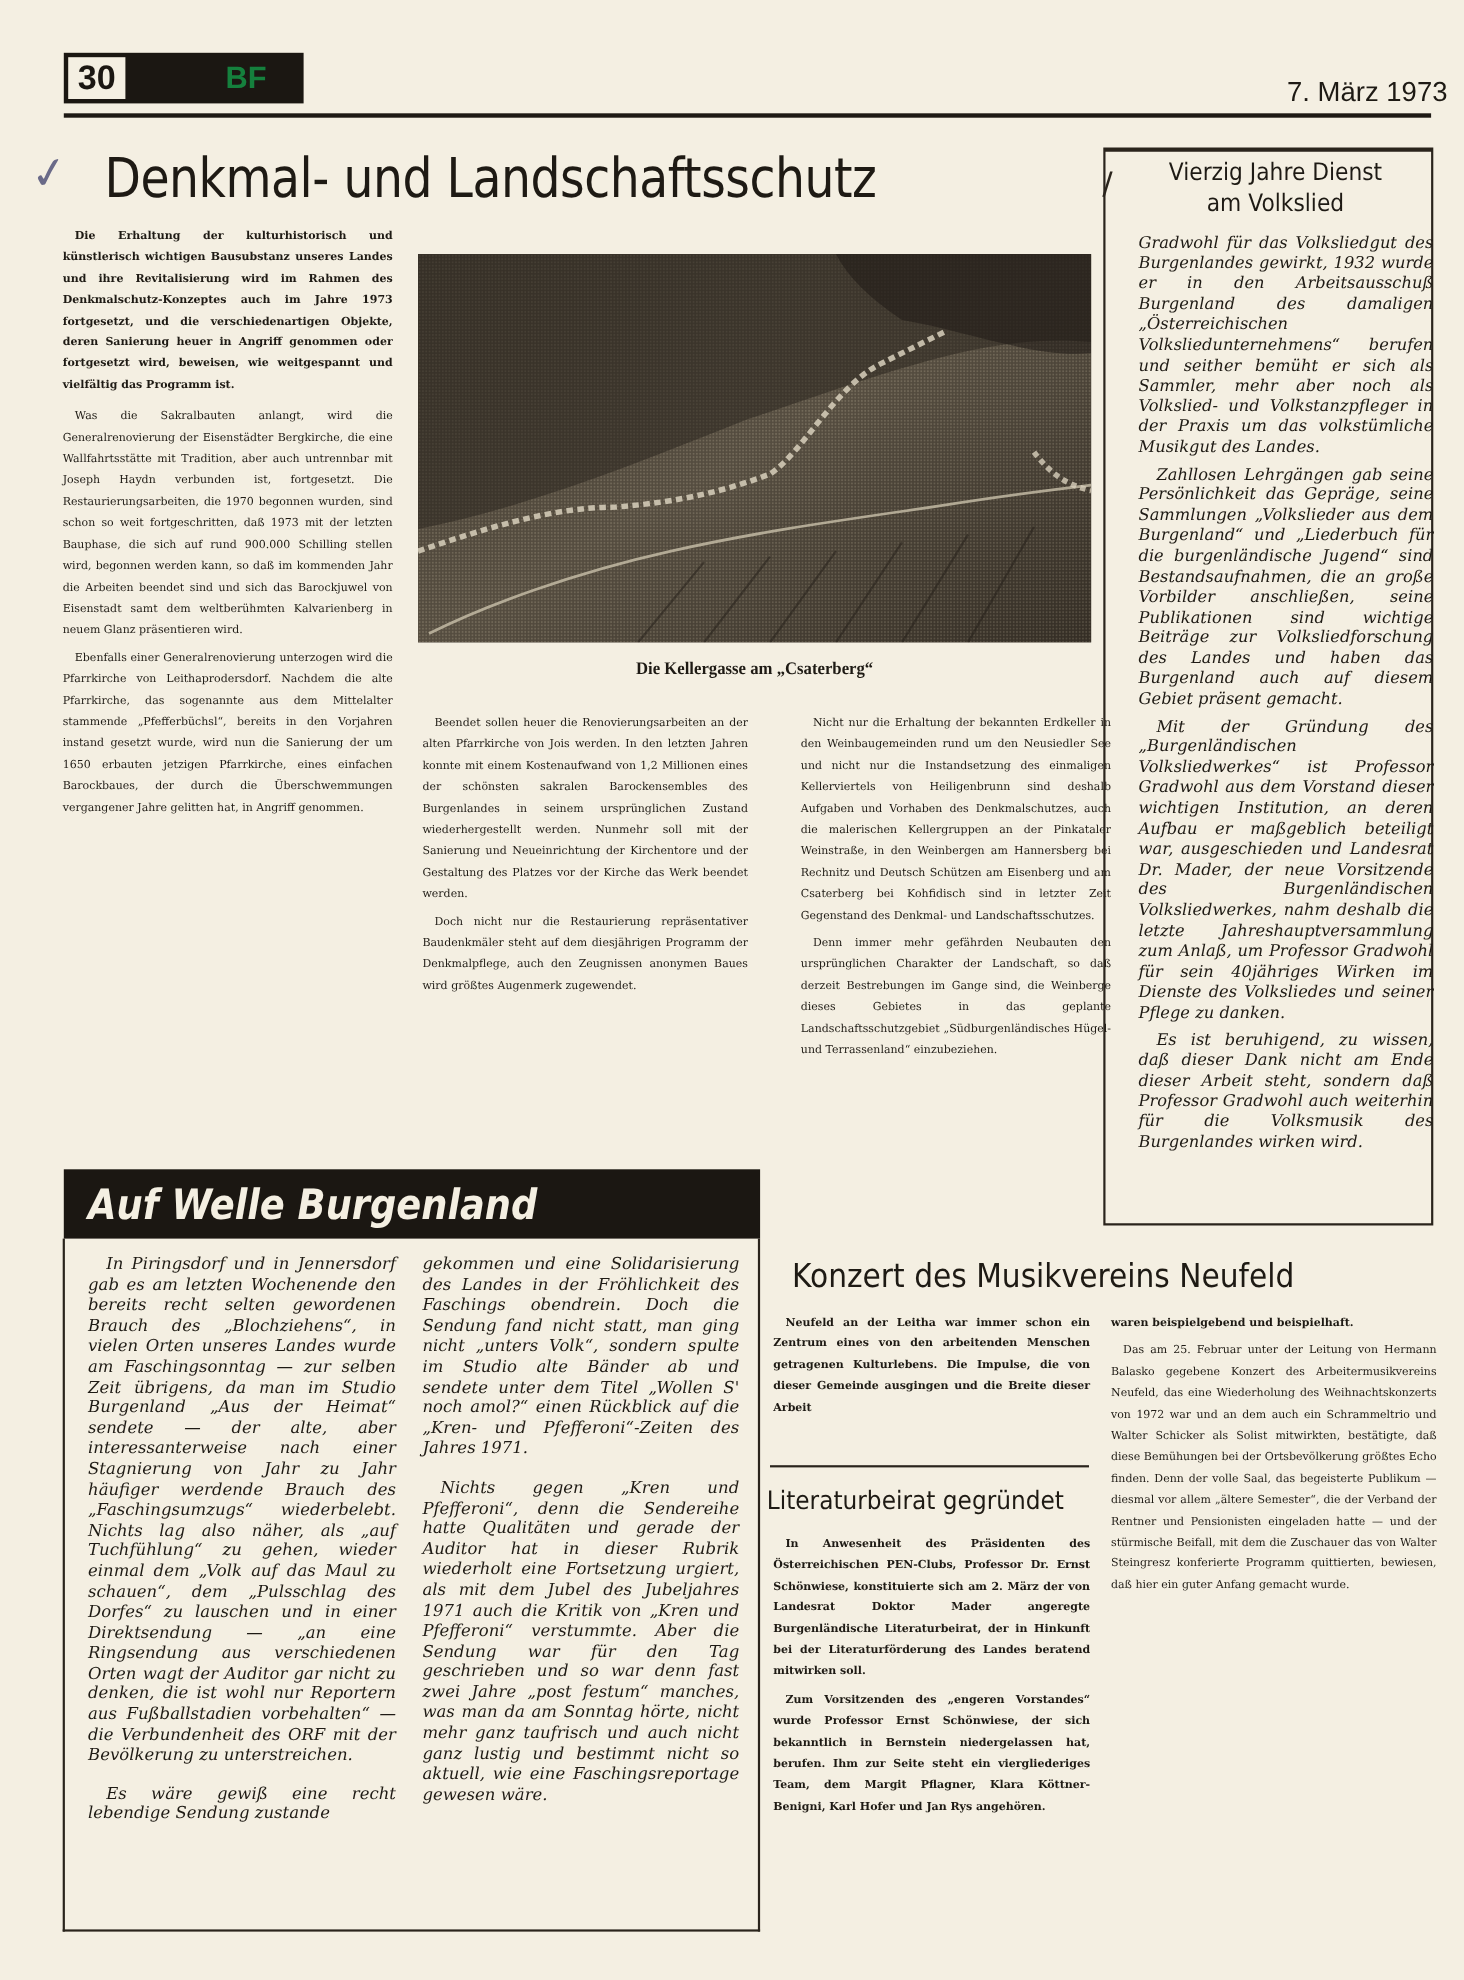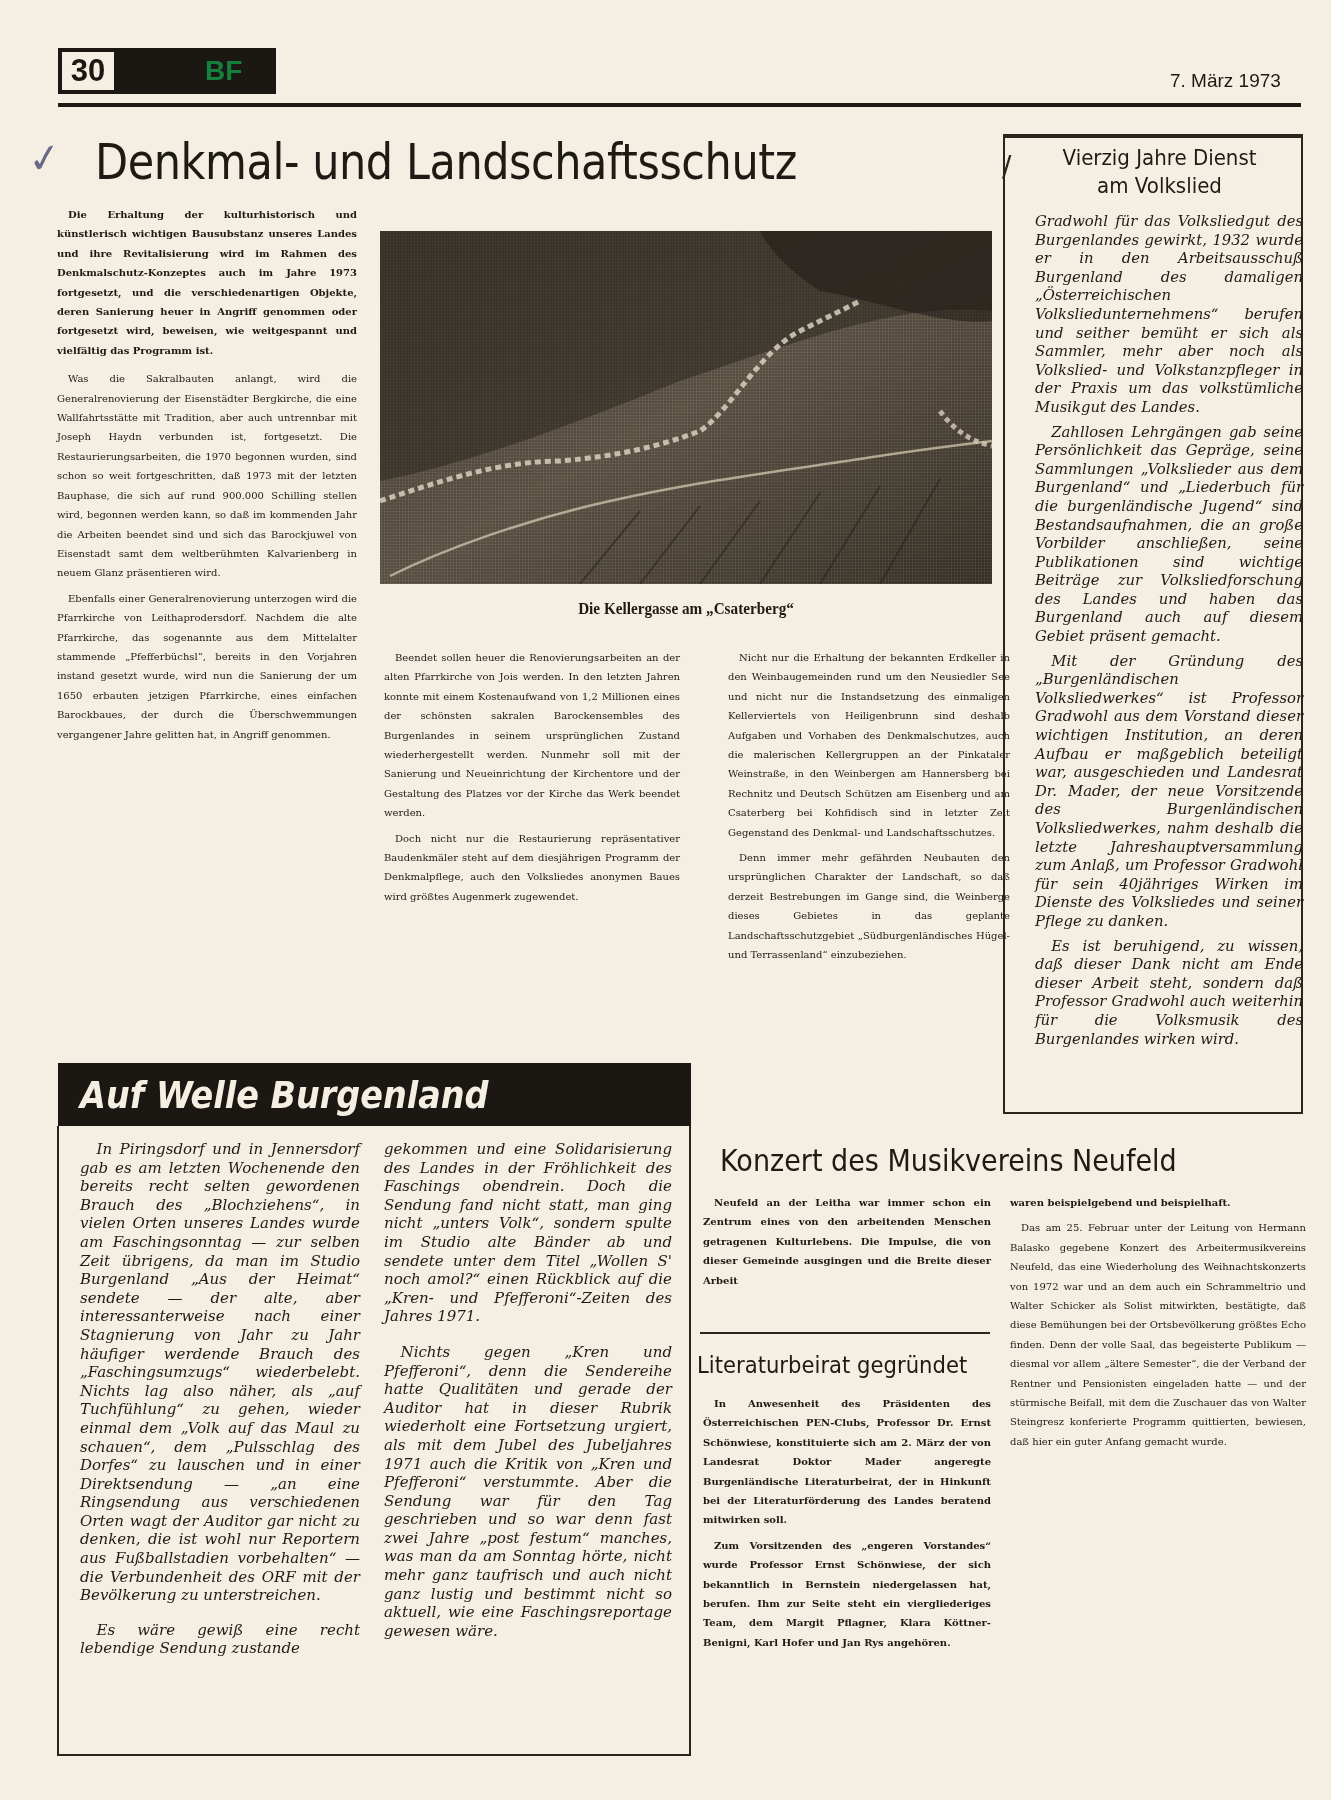--- a/index.html
+++ b/index.html
@@ -15,21 +15,21 @@
   .txt { font-size: 10px; line-height: 19.4px; text-align: justify; hyphens: manual; }
   .txt p { text-indent: 1.1em; margin-bottom: 6px; }
   .txt p.noind { text-indent: 0; }
   .bold { font-weight: bold; }
   .ital { font-style: italic; }
 
   
   #page-num-box { left: 58px; top: 48px; width: 218px; height: 46px; background: #1b1712; }
   #page-num { left: 62px; top: 52px; width: 52px; height: 38px; background: #f4efe2; font-family: "Liberation Sans", sans-serif; font-weight: bold; font-size: 31px; line-height: 38px; text-align: center; color: #1b1712; }
   #paper-code { left: 205px; top: 50px; font-family: "Liberation Sans", sans-serif; font-weight: bold; font-size: 28px; line-height: 42px; color: #15803d; }
-  #date { left: 1170px; top: 70px; font-family: "Liberation Sans", sans-serif; font-size: 19px; color: #1e1a14; }
+  #date { left: 1170px; top: 70px; font-family: "Liberation Sans", sans-serif; font-size: 25px; color: #1e1a14; }
   #header-rule { left: 58px; top: 103px; width: 1243px; height: 4px; background: #1e1a14; }
 
   
   #check1 { left: 28px; top: 135px; font-size: 40px; color: #6a6a88; font-family: "DejaVu Sans", sans-serif; transform: rotate(-8deg); }
   #headline { left: 95px; top: 130px; font-family: "DejaVu Sans", sans-serif; font-size: 50px; line-height: 64px; letter-spacing: -0.5px; transform: scaleX(0.86); transform-origin: left; color: #1e1a14; }
 
   
   #sidebar-box { left: 1003px; top: 134px; width: 300px; height: 980px; border: 2px solid #2a241c; border-top-width: 4px; box-sizing: border-box; }
   #check2 { left: 1002px; top: 150px; font-size: 28px; color: #2a241c; font-family: "DejaVu Sans", sans-serif; }
   #sidebar-title { left: 1022px; top: 144px; width: 275px; font-family: "DejaVu Sans", sans-serif; font-size: 22px; line-height: 28px; text-align: center; transform: scaleX(0.9); transform-origin: center; }
@@ -97,21 +97,21 @@
     <path d="M0,270 C60,250 120,230 180,230 C240,225 280,215 320,200 C350,180 380,120 420,100 C440,90 460,80 480,70" stroke="#d8d0bc" stroke-width="5" fill="none" stroke-dasharray="6 4" opacity="0.85"></path>
     <path d="M10,345 C60,320 140,290 230,270 C320,250 400,240 480,228 C530,220 570,215 612,210" stroke="#c9c0aa" stroke-width="2.5" fill="none" opacity="0.8"></path>
     <path d="M560,180 C575,200 590,210 612,215" stroke="#d8d0bc" stroke-width="5" fill="none" stroke-dasharray="5 4" opacity="0.8"></path>
     <path d="M200,353 L260,280 M260,353 L320,275 M320,353 L380,270 M380,353 L440,262 M440,353 L500,255 M500,353 L560,248" stroke="#241f19" stroke-width="2" opacity="0.5"></path>
   </svg>
 </div>
 <div class="abs" id="caption">Die Kellergasse am „Csaterberg“</div>
 
 <div class="abs txt" id="col2">
   <p>Beendet sollen heuer die Renovierungsarbeiten an der alten Pfarrkirche von Jois werden. In den letzten Jahren konnte mit einem Kostenaufwand von 1,2 Millionen eines der schönsten sakralen Barockensembles des Burgenlandes in seinem ursprünglichen Zustand wiederhergestellt werden. Nunmehr soll mit der Sanierung und Neueinrichtung der Kirchentore und der Gestaltung des Platzes vor der Kirche das Werk beendet werden.</p>
-  <p>Doch nicht nur die Restaurierung repräsentativer Baudenkmäler steht auf dem diesjährigen Programm der Denkmalpflege, auch den Volksliedes anonymen Baues wird größtes Augenmerk zugewendet.</p>
+  <p>Doch nicht nur die Restaurierung repräsentativer Baudenkmäler steht auf dem diesjährigen Programm der Denkmalpflege, auch den Zeugnissen anonymen Baues wird größtes Augenmerk zugewendet.</p>
 </div>
 
 <div class="abs txt" id="col3">
   <p>Nicht nur die Erhaltung der bekannten Erdkeller in den Weinbaugemeinden rund um den Neusiedler See und nicht nur die Instandsetzung des einmaligen Kellerviertels von Heiligenbrunn sind deshalb Aufgaben und Vorhaben des Denkmalschutzes, auch die malerischen Kellergruppen an der Pinkataler Weinstraße, in den Weinbergen am Hannersberg bei Rechnitz und Deutsch Schützen am Eisenberg und am Csaterberg bei Kohfidisch sind in letzter Zeit Gegenstand des Denkmal- und Landschaftsschutzes.</p>
   <p>Denn immer mehr gefährden Neubauten den ursprünglichen Charakter der Landschaft, so daß derzeit Bestrebungen im Gange sind, die Weinberge dieses Gebietes in das geplante Landschaftsschutzgebiet „Südburgenländisches Hügel- und Terrassenland“ einzubeziehen.</p>
 </div>
 
 <div class="abs" id="sidebar-box"></div>
 <div class="abs" id="check2">/</div>
 <div class="abs" id="sidebar-title">

